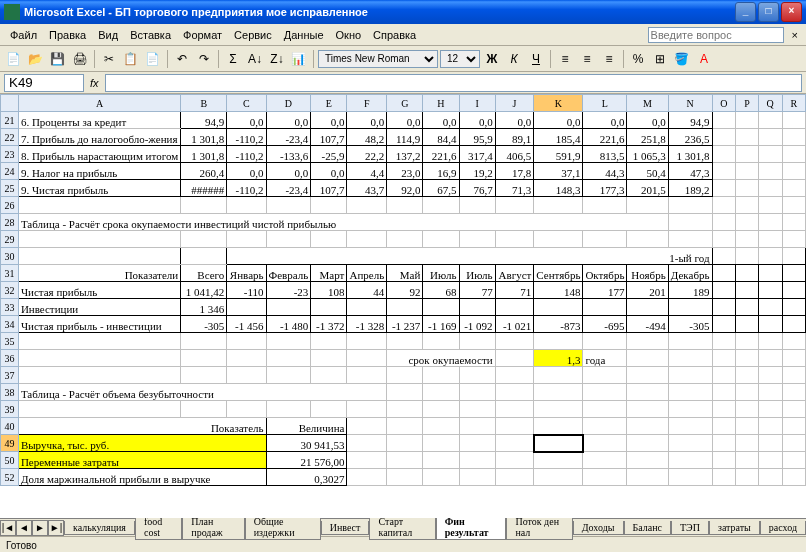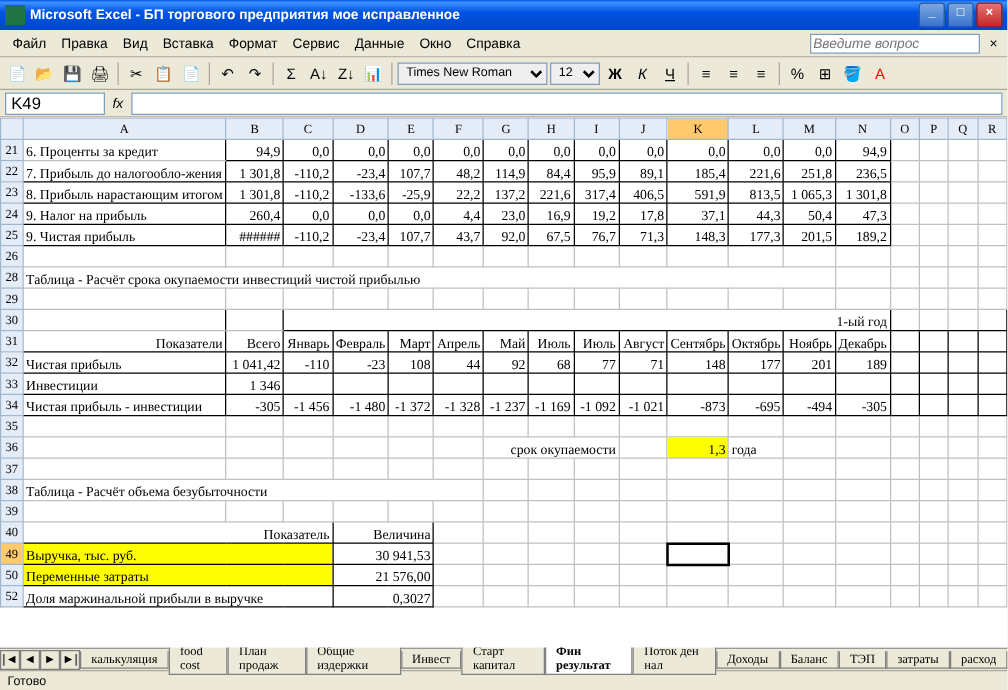--- a/index.html
+++ b/index.html
@@ -5,21 +5,21 @@
 * { margin: 0; padding: 0; box-sizing: border-box; }
 body { font-family: Tahoma, sans-serif; font-size: 11px; background: #ece9d8; width: 806px; height: 552px; overflow: hidden; }
 .titlebar { background: linear-gradient(to bottom, #0058e6, #3d91ff 8%, #0054e3 40%, #0048c5); height: 24px; display: flex; align-items: center; padding: 0 4px; color: white; font-weight: bold; }
 .titlebar-icon { width: 16px; height: 16px; background: #217346; margin-right: 4px; display: inline-block; }
 .titlebar-text { flex: 1; }
 .win-btns { display: flex; gap: 2px; }
 .win-btn { width: 21px; height: 20px; background: linear-gradient(to bottom, #7ba7e0, #3874cc); border: 1px solid #2c5aa0; border-radius: 3px; color: white; text-align: center; line-height: 16px; font-size: 10px; cursor: pointer; }
 .win-btn.close { background: linear-gradient(to bottom, #e57373, #c62828); border-color: #a01818; }
 .menubar { background: #ece9d8; height: 22px; display: flex; align-items: center; padding: 0 4px; border-bottom: 1px solid #aca899; }
 .menubar span { padding: 0 6px; cursor: pointer; }
-.menubar input { margin-left: auto; width: 136px; height: 16px; font-size: 11px; border: 1px solid #7f9db9; padding: 0 2px; font-style: italic; }
+.menubar input { margin-left: auto; width: 136px; height: 16px; font-size: 11px; border: 1px solid #7f9db9; padding: 0 2px; }
 .toolbar { background: #ece9d8; height: 26px; display: flex; align-items: center; padding: 0 4px; gap: 2px; border-bottom: 1px solid #aca899; }
 .tb-btn { width: 20px; height: 20px; border: 1px solid transparent; display: inline-flex; align-items: center; justify-content: center; cursor: pointer; font-size: 12px; }
 .tb-sep { width: 1px; height: 18px; background: #aca899; margin: 0 2px; }
 .font-sel { height: 18px; font-size: 10px; border: 1px solid #7f9db9; padding: 0 2px; }
 .namebox-row { background: #ece9d8; height: 22px; display: flex; align-items: center; padding: 0 4px; border-bottom: 1px solid #aca899; }
 .namebox { width: 80px; height: 18px; border: 1px solid #7f9db9; padding: 0 4px; background: white; }
 .fx { margin: 0 6px; font-style: italic; cursor: pointer; }
 .formula-bar { flex: 1; height: 18px; border: 1px solid #7f9db9; background: white; }
 .grid-wrap { position: relative; overflow: auto; height: 424px; background: white; }
 table.grid { border-collapse: collapse; table-layout: fixed; font-family: 'Times New Roman', serif; font-size: 11px; }

